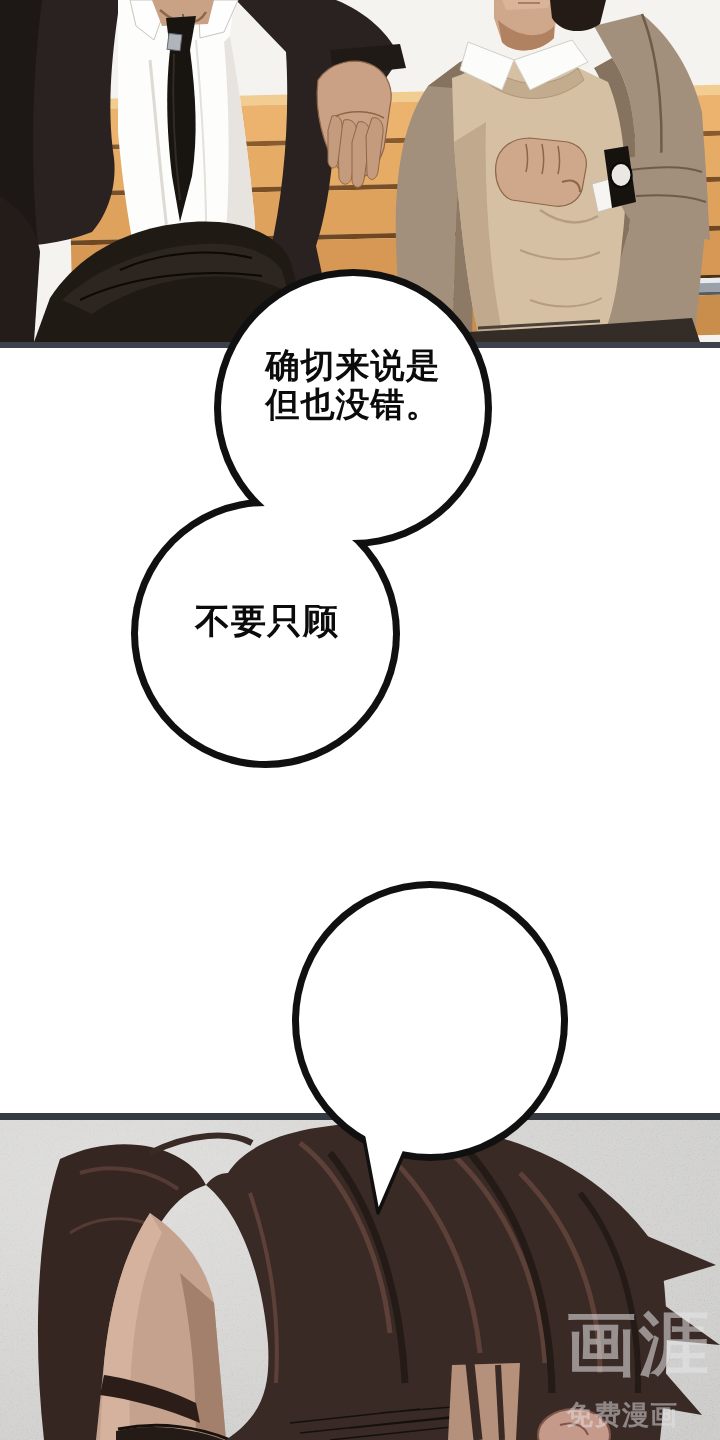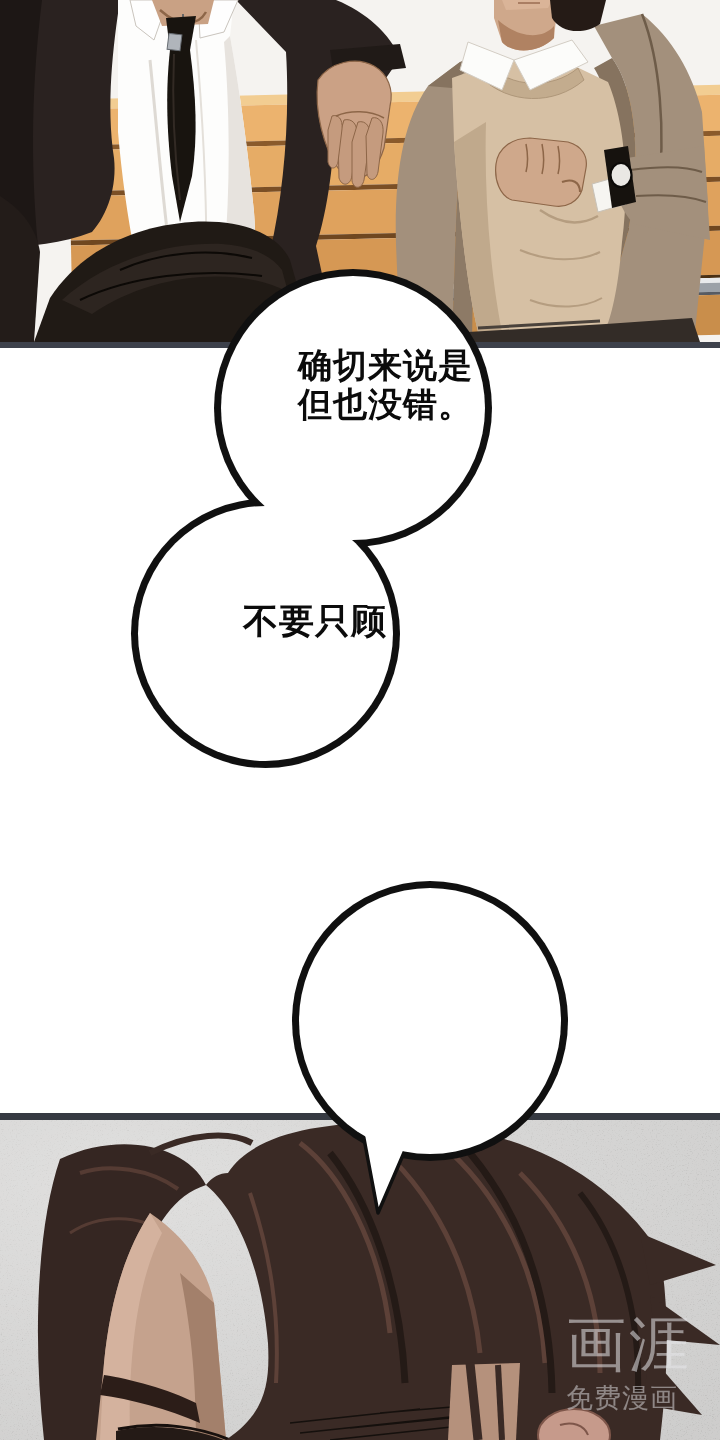--- a/index.html
+++ b/index.html
@@ -14,30 +14,30 @@
   .bub{position:absolute;border-radius:50%;}
   .bub.outline{background:#101010;}
   .bub.fill{background:#ffffff;}
   #b1o{left:214px;top:269px;width:278px;height:278px;}
   #b2o{left:131px;top:499px;width:269px;height:269px;}
   #b3o{left:292px;top:881px;width:276px;height:280px;}
   #b1f{left:221px;top:276px;width:264px;height:264px;}
   #b2f{left:138px;top:506px;width:255px;height:255px;}
   #b3f{left:299px;top:888px;width:262px;height:266px;}
   #b3tail{position:absolute;left:340px;top:1115px;width:90px;height:105px;}
-  .btext{position:absolute;width:240px;text-align:right;font-weight:700;color:#0b0b0b;z-index:30;}
+  .btext{position:absolute;width:240px;text-align:center;font-weight:700;color:#0b0b0b;z-index:30;}
   #b1t{left:233px;top:346px;font-size:34px;line-height:38.5px;letter-spacing:1px;}
   #b2t{left:147px;top:601px;font-size:35px;line-height:40px;letter-spacing:1px;}
   #b3t{left:310px;top:983px;font-size:37px;line-height:43px;letter-spacing:1px;}
   .bubble-layer{position:absolute;left:0;top:0;z-index:20;}
   
   .watermark{position:absolute;left:566px;top:1314px;width:150px;z-index:15;text-align:left;
              color:rgba(230,230,233,0.55);}
-  .wm-logo{font-size:60px;font-weight:400;letter-spacing:3px;line-height:60px;}
-  .wm-tag{font-size:27px;font-weight:400;letter-spacing:1px;margin-top:6px;color:rgba(228,228,231,0.5);}
+  .wm-logo{font-size:70px;font-weight:700;letter-spacing:3px;line-height:60px;}
+  .wm-tag{font-size:27px;font-weight:700;letter-spacing:1px;margin-top:23px;color:rgba(228,228,231,0.5);}
 </style>
 </head>
 <body>
 
 <div class="page">
 
   <section class="panel" id="panel1">
     <svg width="720" height="342" viewBox="0 0 720 342">
 
       <rect x="0" y="0" width="720" height="342" fill="#f5f3f0"></rect>

